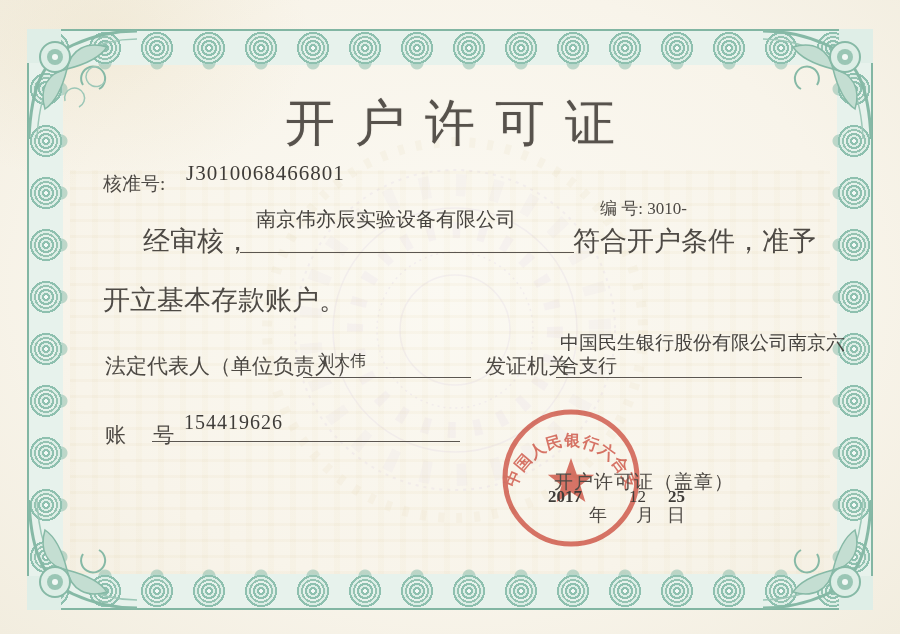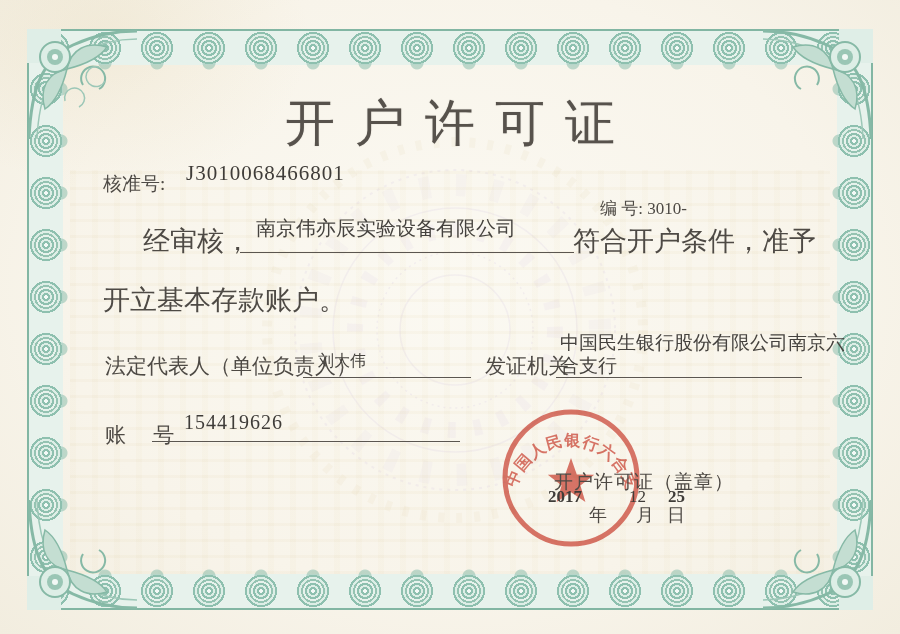--- a/index.html
+++ b/index.html
@@ -160,21 +160,21 @@
   </svg>
 
   <div class="txt title">开户许可证</div>
 
   <div class="txt" style="left:103px;top:171px;font-size:19px;">核准号:</div>
   <div class="txt serif-num" style="left:186px;top:161px;font-size:21px;letter-spacing:1px;color:#3f3c38;">J3010068466801</div>
 
   <div class="txt" style="left:600px;top:169px;font-size:17px;margin-top:28px;">编 号: 3010-</div>
 
   <div class="txt" style="left:143px;top:223px;font-size:27px;">经审核，</div>
-  <div class="txt" style="left:256px;top:215px;font-size:20px;color:#45423e;">南京伟亦辰实验设备有限公司</div>
+  <div class="txt" style="left:256px;top:206px;font-size:20px;color:#45423e;">南京伟亦辰实验设备有限公司</div>
   <div class="underline" style="left:240px;top:252px;width:334px;"></div>
   <div class="txt" style="left:573px;top:223px;font-size:27px;">符合开户条件，准予</div>
 
   <div class="txt" style="left:103px;top:282px;font-size:27px;">开立基本存款账户。</div>
 
   <div class="txt" style="left:105px;top:352px;font-size:21px;text-align:right;">法定代表人（单位负责人）</div>
   <div class="txt" style="left:318px;top:351px;font-size:16px;color:#45423e;">刘大伟</div>
   <div class="underline" style="left:303px;top:377px;width:168px;"></div>
 
   <div class="txt" style="left:485px;top:352px;font-size:21px;">发证机关</div>

